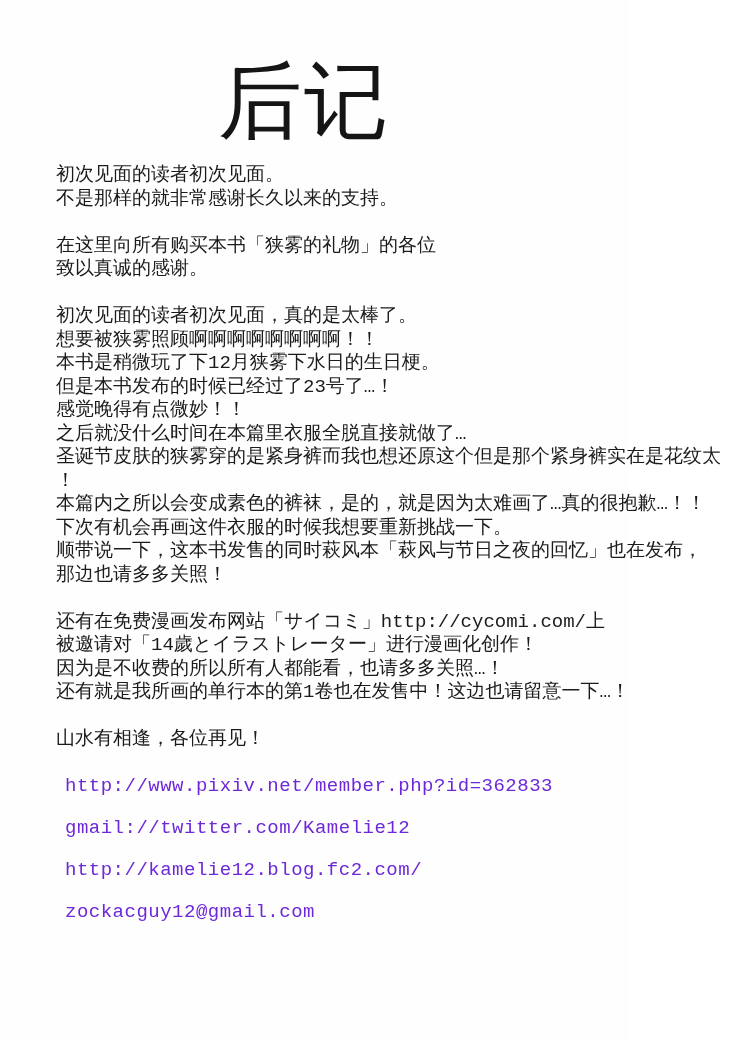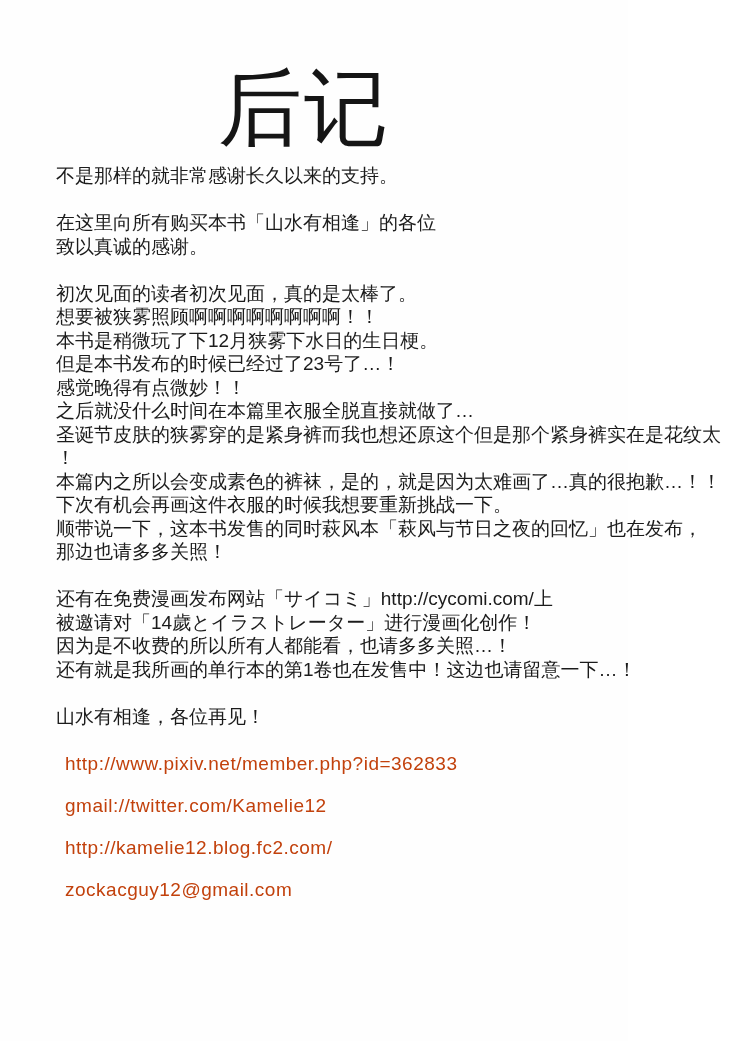--- a/index.html
+++ b/index.html
@@ -13,20 +13,21 @@
     overflow: hidden;
     font-family: "Liberation Sans", "DejaVu Sans", sans-serif;
     color: #1b1b1b;
   }
   .page {
     box-sizing: border-box;
     width: 628px;
     height: 1041px;
     padding: 0 20px 0 56px;
     background: #fefefe;
+    font-family: Liberation Mono, monospace;
   }
   .title {
     text-align: center;
     font-size: 84px;
     line-height: 1.0;
     font-weight: 500;
     letter-spacing: 2px;
     margin: 0 56px 0 0;
     padding-top: 66px;
     padding-bottom: 14px;
@@ -46,38 +47,39 @@
   .links {
     margin-top: 12px;
     padding-left: 9px;
   }
   .link-line {
     font-size: 19px;
     line-height: 23.5px;
     margin-bottom: 18.5px;
     white-space: nowrap;
     letter-spacing: 0.5px;
-    color: #c2410c;
+    color: #6d28d9;
   }
 </style>
 </head>
 <body>
 
 <div class="page">
 
   <div class="title">后记</div>
 
   <div class="body-text">
 
     <div>
         <div class="paragraph">
+          <div class="line">初次见面的读者初次见面。</div>
           <div class="line">不是那样的就非常感谢长久以来的支持。</div>
         </div>
         <div class="paragraph">
-          <div class="line">在这里向所有购买本书「山水有相逢」的各位</div>
+          <div class="line">在这里向所有购买本书「狭雾的礼物」的各位</div>
           <div class="line">致以真诚的感谢。</div>
         </div>
         <div class="paragraph">
           <div class="line">初次见面的读者初次见面，真的是太棒了。</div>
           <div class="line">想要被狭雾照顾啊啊啊啊啊啊啊啊！！</div>
           <div class="line">本书是稍微玩了下12月狭雾下水日的生日梗。</div>
           <div class="line">但是本书发布的时候已经过了23号了…！</div>
           <div class="line">感觉晚得有点微妙！！</div>
           <div class="line">之后就没什么时间在本篇里衣服全脱直接就做了…</div>
           <div class="line">圣诞节皮肤的狭雾穿的是紧身裤而我也想还原这个但是那个紧身裤实在是花纹太</div>

